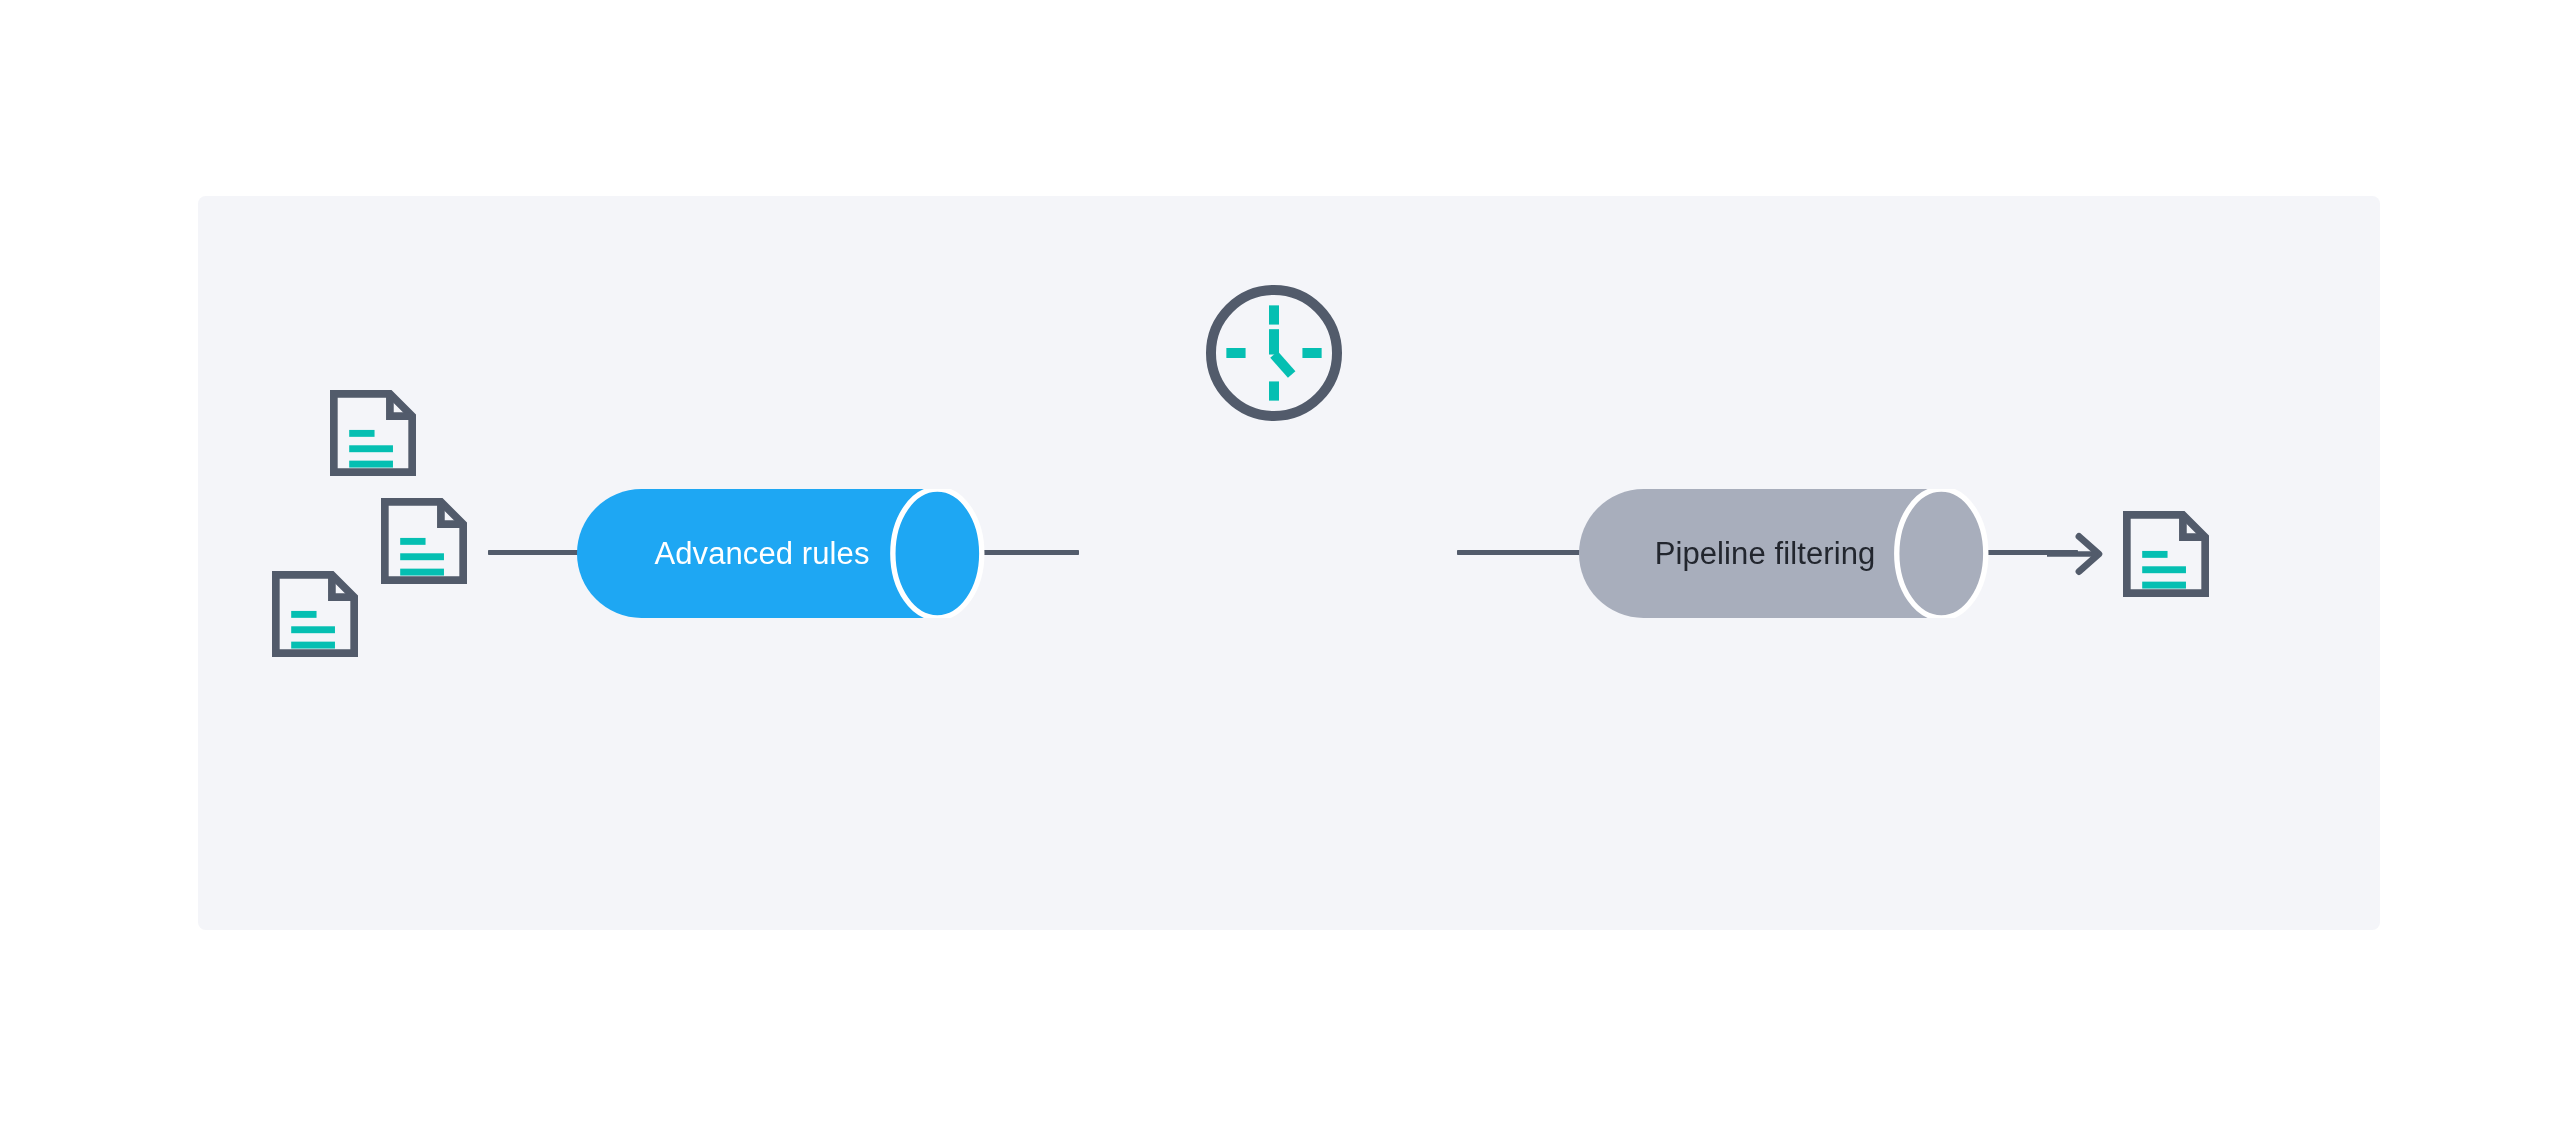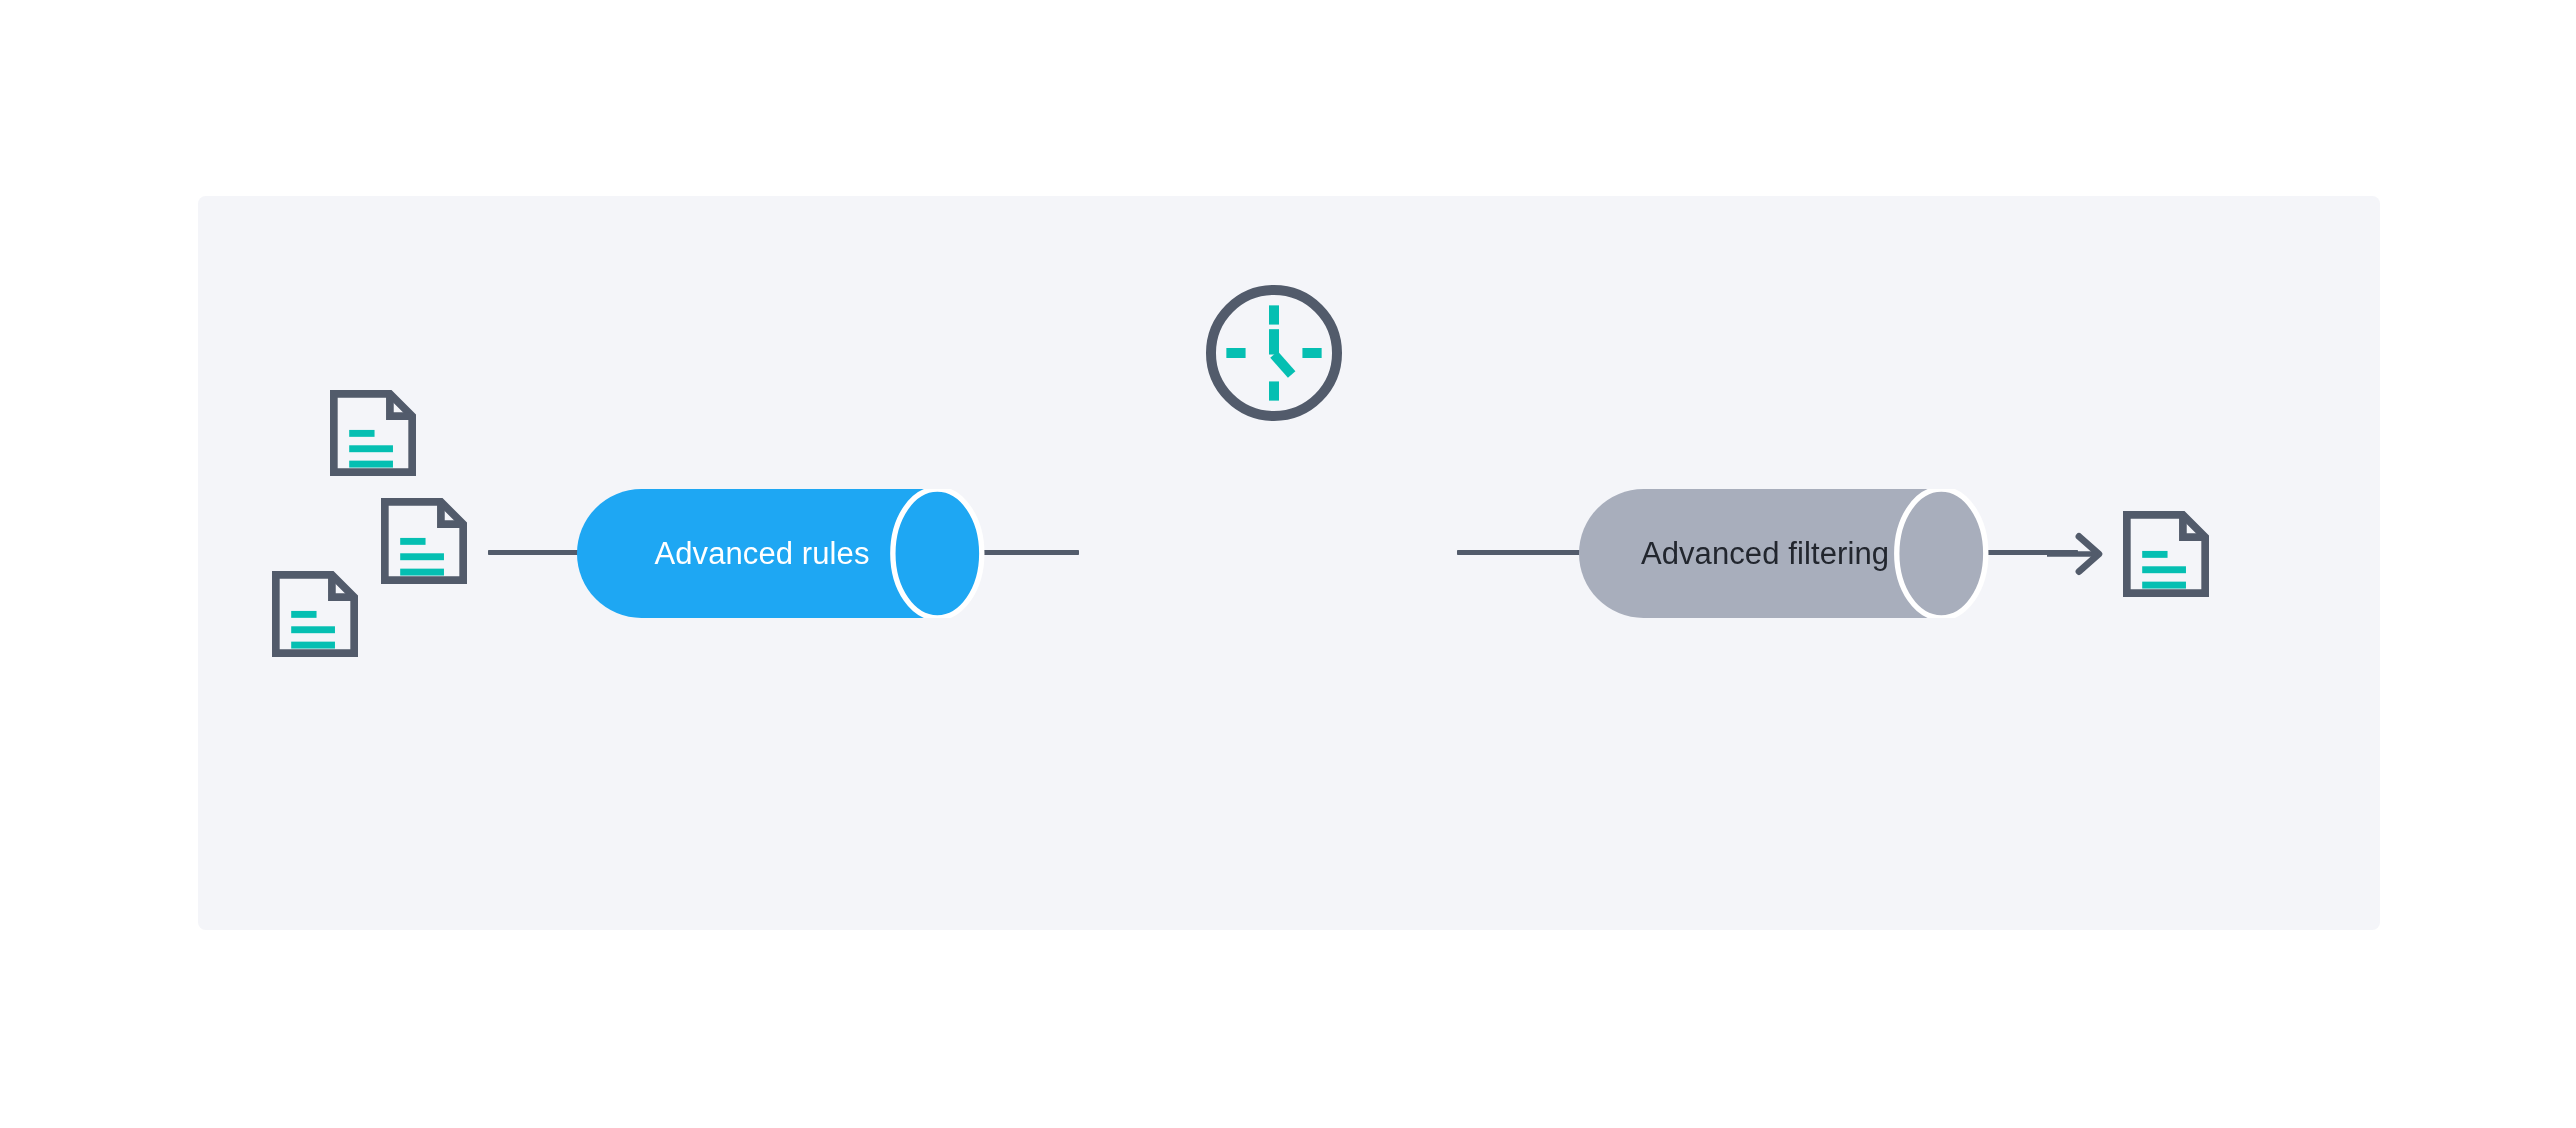--- a/index.html
+++ b/index.html
@@ -163,21 +163,21 @@
       </svg>
       <div class="stage-label offset-cap" style="color:#ffffff;">Advanced rules</div>
     </div>
 
 
     <div class="stage" style="left:1579px; top:489px; width:416px; height:129px;">
       <svg width="416" height="129" viewBox="0 0 542 168" style="display:block;">
         <path d="M84 0 H472 V168 H84 A84 84 0 0 1 84 0 Z" fill="#a8aebc"></path>
         <ellipse cx="472" cy="84" rx="58" ry="84" fill="#a8aebc" stroke="#ffffff" stroke-width="7"></ellipse>
       </svg>
-      <div class="stage-label offset-cap" style="color:#22262e;">Advanced filtering</div>
+      <div class="stage-label offset-cap" style="color:#22262e;">Pipeline filtering</div>
     </div>
   </div>
 
   <div class="layer">
     <svg class="doc-icon" style="left:2123px; top:511px;" width="86" height="86" viewBox="0 0 112 112">
       <path d="M5 5 H78 L107 34 V107 H5 Z" fill="#f4f5f9" stroke="#525b6b" stroke-width="10" stroke-linejoin="miter"></path>
       <path d="M78 5 V34 H107" fill="none" stroke="#525b6b" stroke-width="10" stroke-linejoin="miter"></path>
       <rect x="25" y="52" width="33" height="9" fill="#05bfb2"></rect>
       <rect x="25" y="72" width="57" height="9" fill="#05bfb2"></rect>
       <rect x="25" y="92" width="57" height="9" fill="#05bfb2"></rect>

